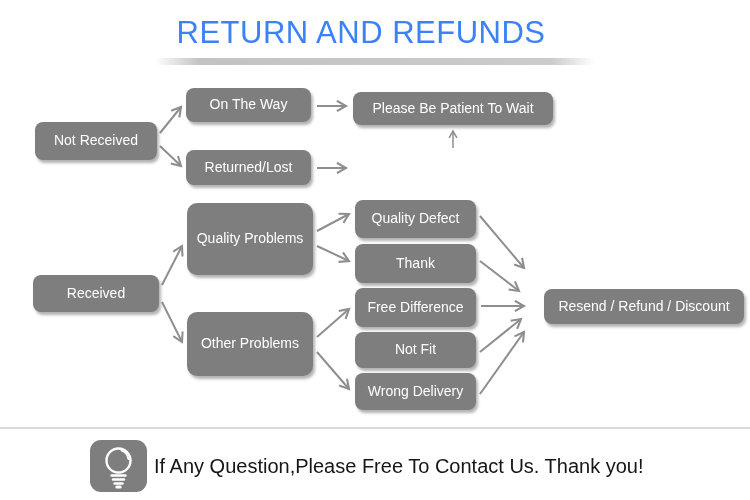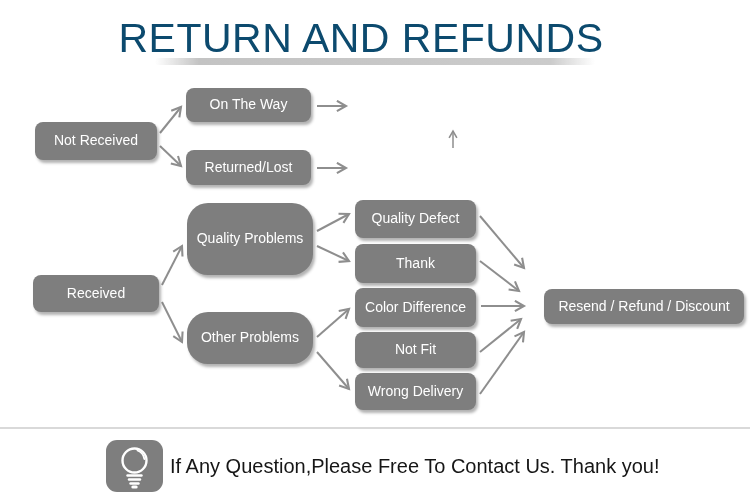--- a/index.html
+++ b/index.html
@@ -2,40 +2,40 @@
 <html style="--node-fill: #7e7e7e; --node-text: #ffffff; --arrow: #8e8e8e; --title-text: #1b1b1b; --divider: #c9c9c9;"><head>
 <meta charset="utf-8">
 <style>
   html,body { margin:0; padding:0; background:#fff; }
   .stage {
     position:relative; width:750px; height:500px; background:#ffffff;
     font-family:"Liberation Sans","DejaVu Sans",sans-serif; overflow:hidden;
   }
   .title {
     position:absolute; top:15px; left:0; width:722px; text-align:center;
-    font-size:41px; font-weight:400; color:#0c4a6e; letter-spacing:0.5px;
+    font-size:31px; font-weight:400; color:#3b82f6; letter-spacing:0.5px;
   }
   .title-divider {
     position:absolute; left:155px; top:58px; width:440px; height:7px;
     background:linear-gradient(to right, rgba(200,200,200,0) 0%, #c3c3c3 10%, #cbcbcb 90%, rgba(200,200,200,0) 100%);
     border-radius:4px; filter:blur(0.7px);
   }
   .node {
     position:absolute; background:var(--node-fill,#7e7e7e); color:var(--node-text,#ffffff);
     display:flex; align-items:center; justify-content:center; text-align:center;
     font-size:14px; border-radius:8px; box-shadow:2px 3px 3px rgba(0,0,0,0.30);
     line-height:1.1; padding:0 6px; box-sizing:border-box;
   }
-  .node.tall { border-radius:21px; }
+  .node.tall { border-radius:10px; }
   #arrows { position:absolute; left:0; top:0; width:750px; height:500px; }
   #arrows line { stroke:var(--arrow,#8e8e8e); stroke-width:2; }
   #arrows .head { stroke:var(--arrow,#8e8e8e); fill:none; stroke-width:1.6; }
   #arrows line.thin { stroke-width:1.5; }
   .footer-line { position:absolute; left:0; top:427px; width:750px; height:2px; background:#d9d9d9; }
-  .footer { position:absolute; left:90px; top:440px; display:flex; align-items:center; gap:7px;margin-left:16px; }
+  .footer { position:absolute; left:90px; top:440px; display:flex; align-items:center; gap:7px; }
   .bulb-bg { fill:var(--node-fill,#838383); }
   .bulb-stroke { stroke:#ffffff; fill:none; stroke-linecap:round; }
   .footer-text { font-size:20px; color:#161616; }
 </style>
 </head>
 <body>
 
 <div class="stage">
 
   <div class="title">RETURN AND REFUNDS</div>
@@ -63,28 +63,29 @@
       <line x1="480" y1="261" x2="519" y2="291" marker-end="url(#ah)"></line>
       <line x1="481" y1="306" x2="524" y2="306" marker-end="url(#ah)"></line>
       <line x1="480" y1="352" x2="521" y2="319" marker-end="url(#ah)"></line>
       <line x1="480" y1="394" x2="524" y2="332" marker-end="url(#ah)"></line>
     </g>
   </svg>
 
   <div class="node" style="left:35px;top:122px;width:122px;height:38px">Not Received</div>
   <div class="node" style="left:186px;top:88px;width:125px;height:34px">On The Way</div>
   <div class="node" style="left:186px;top:150px;width:125px;height:35px">Returned/Lost</div>
+  <div class="node" style="left:353px;top:92px;width:200px;height:33px">Please Be Patient To Wait</div>
 
   <div class="node" style="left:33px;top:275px;width:126px;height:37px">Received</div>
   <div class="node tall" style="left:187px;top:203px;width:126px;height:72px">Quality Problems</div>
-  <div class="node tall" style="left:187px;top:312px;width:126px;height:52px">Other Problems</div>
+  <div class="node tall" style="left:187px;top:312px;width:126px;height:64px">Other Problems</div>
 
   <div class="node" style="left:355px;top:200px;width:121px;height:38px">Quality Defect</div>
   <div class="node" style="left:355px;top:244px;width:121px;height:39px">Thank</div>
-  <div class="node" style="left:355px;top:288px;width:121px;height:39px">Color Difference</div>
+  <div class="node" style="left:355px;top:288px;width:121px;height:39px">Free Difference</div>
   <div class="node" style="left:355px;top:373px;width:121px;height:37px">Wrong Delivery</div>
   <div class="node" style="left:355px;top:332px;width:121px;height:36px">Not Fit</div>
 
   <div class="node" style="left:544px;top:289px;width:200px;height:35px">Resend / Refund / Discount</div>
 
   <div class="footer-line"></div>
 
   <div class="footer">
     <svg width="57" height="52" viewBox="0 0 57 52" xmlns="http://www.w3.org/2000/svg">
       <rect class="bulb-bg" x="0" y="0" width="57" height="52" rx="11"></rect>

